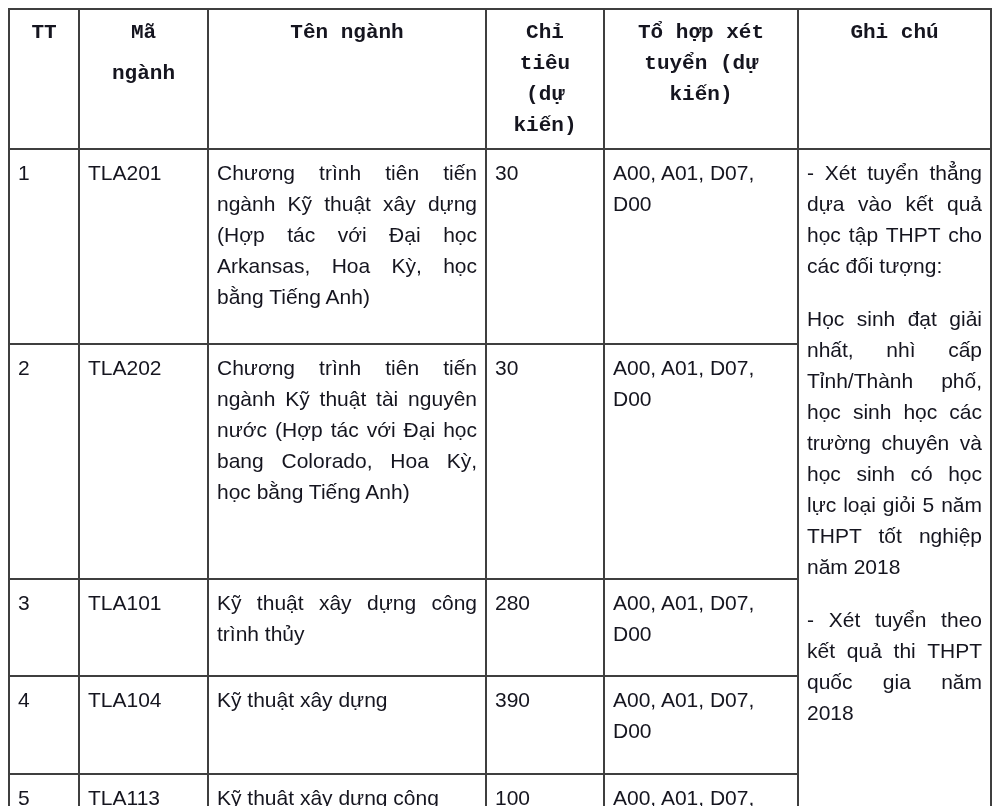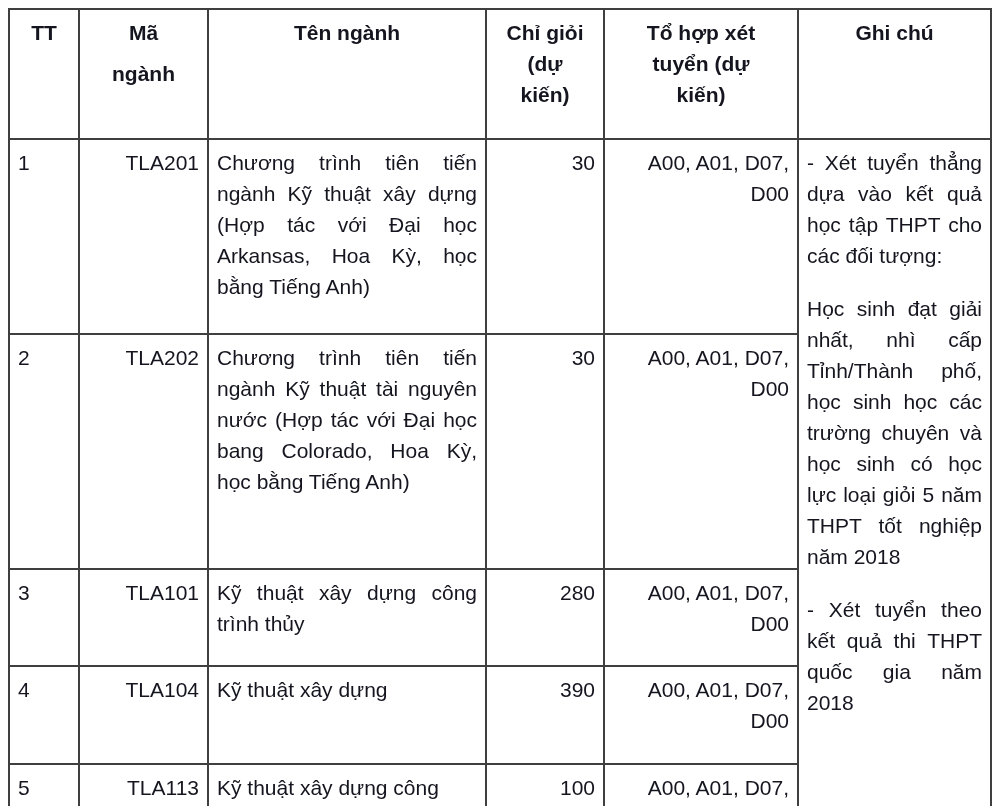--- a/index.html
+++ b/index.html
@@ -48,30 +48,31 @@
   tr.r1 { height: 195px; }
   tr.r2 { height: 235px; }
   tr.r3 { height: 97px;  }
   tr.r4 { height: 98px;  }
   tr.r5 { height: 110px; }
 
   th.hdr {
     font-weight: bold;
     text-align: center;
     padding-top: 9px;
+    font-family: Liberation Mono, monospace;
   }
   th.hdr .hline { display: block; }
   th.hdr-stacked .hline + .hline { margin-top: 10px; }
 
   td.cell-tt {
     text-align: left;
     padding-left: 10px;
   }
   td.cell-ma, td.cell-chitieu, td.cell-tohop {
-    text-align: right;
+    text-align: left;
   }
   td.cell-ten {
     text-align: justify;
     margin-top: 7px;
   }
   td.cell-tohop .tline { display: block; }
   td.cell-ghichu {
     text-align: justify;
     padding: 7px 10px;
   }
@@ -100,21 +101,21 @@
         <span class="hline">TT</span>
       </th>
       <th class="hdr hdr-stacked">
         <span class="hline">Mã</span>
         <span class="hline">ngành</span>
       </th>
       <th class="hdr">
         <span class="hline">Tên ngành</span>
       </th>
       <th class="hdr">
-        <span class="hline">Chỉ giỏi</span>
+        <span class="hline">Chỉ tiêu</span>
         <span class="hline">(dự</span>
         <span class="hline">kiến)</span>
       </th>
       <th class="hdr">
         <span class="hline">Tổ hợp xét</span>
         <span class="hline">tuyển (dự</span>
         <span class="hline">kiến)</span>
       </th>
       <th class="hdr">
         <span class="hline">Ghi chú</span>

